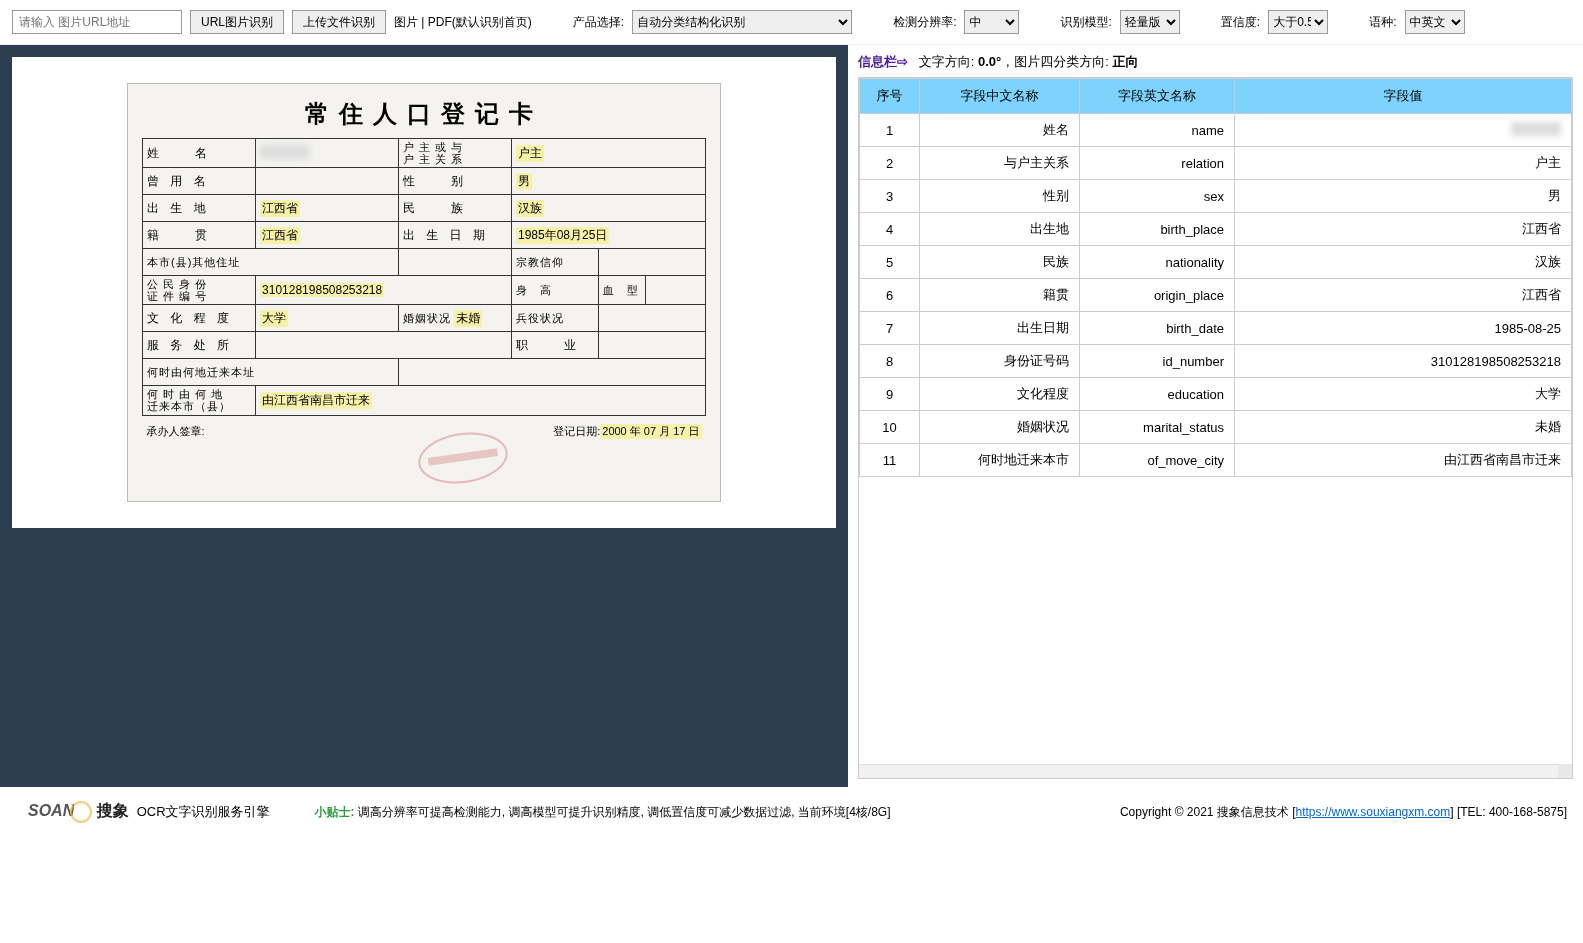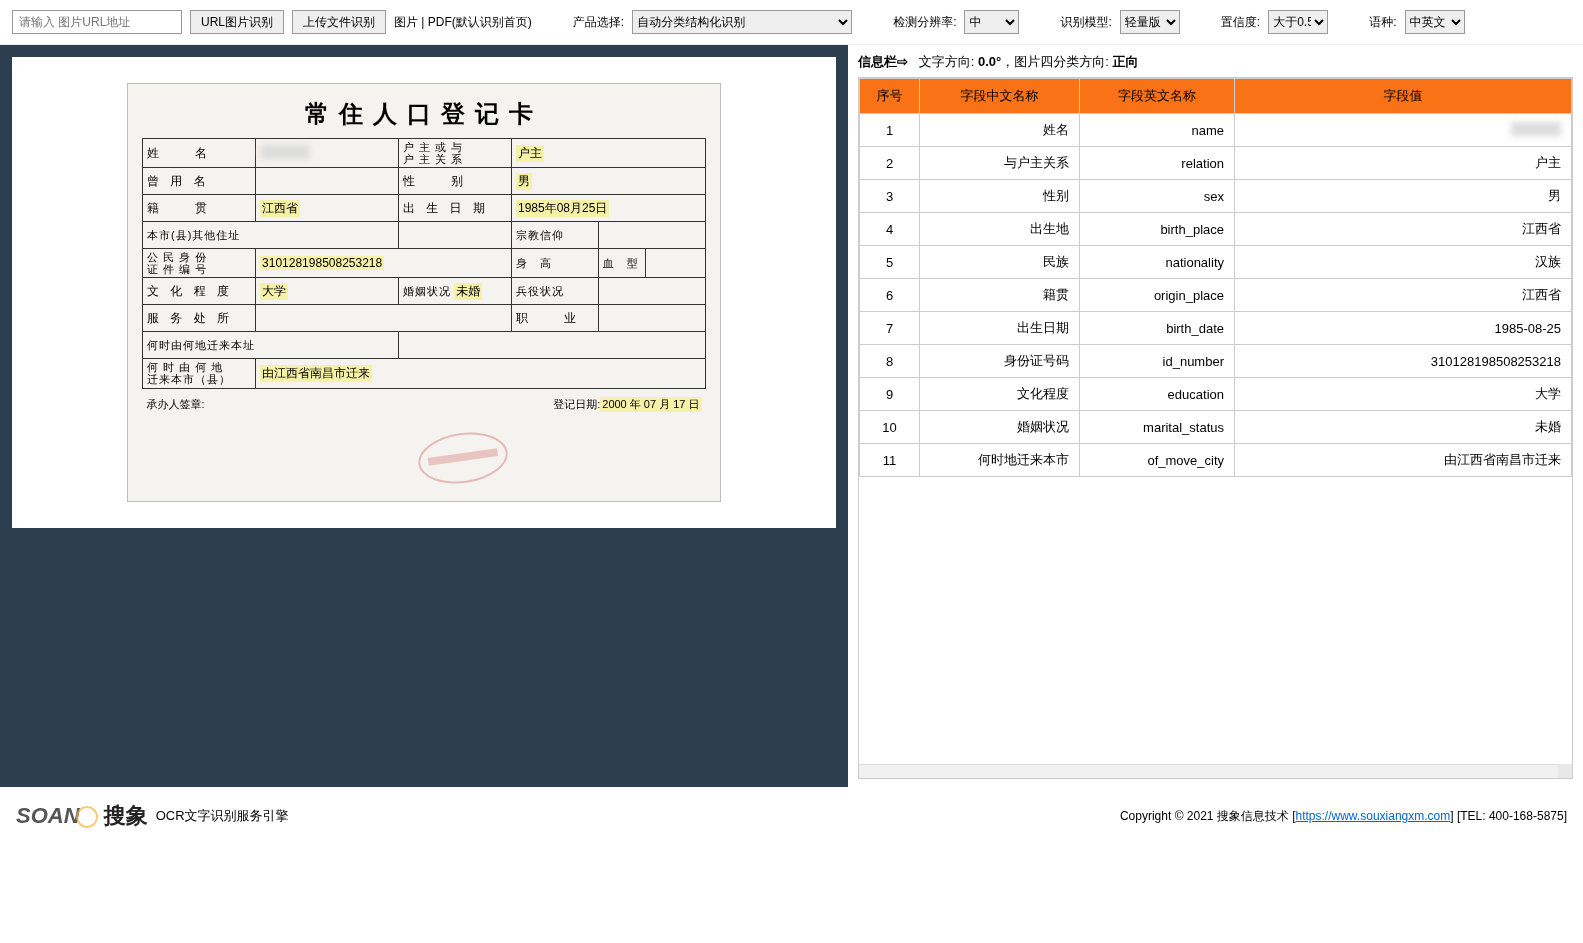--- a/index.html
+++ b/index.html
@@ -25,35 +25,35 @@
     .doc-table td { border: 1px solid #333; padding: 2px 4px; font-size: 12px; height: 27px; vertical-align: middle; margin-left: 24px; }
     .doc-table .lbl { letter-spacing: 4px; text-align: left; white-space: nowrap;}
     .doc-table .lbl2 { font-size:11px; letter-spacing:1px; line-height:1.1; }
     .hl { background: #f5f1a8; display:inline-block; padding:0 2px; }
     .blur { filter: blur(3px); background:#ddd; color:#ddd; display:inline-block; width:50px; height:14px; }
     .redstamp { position:absolute; bottom:18px; left:290px; width:90px; height:50px; border:2px solid rgba(200,50,50,0.5); border-radius:50%; transform:rotate(-8deg); opacity:0.6; }
     .redstamp::after{content:"";position:absolute;left:8px;top:18px;width:70px;height:8px;background:rgba(200,50,50,0.4);}
     
     .right-panel { flex: 1; padding: 8px 10px; display:flex; flex-direction:column; }
     .info-bar { font-size: 13px; margin-bottom: 6px; }
-    .info-bar .green { color: #000000; font-weight: bold; }
+    .info-bar .green { color: #4c1d95; font-weight: bold; }
     .info-bar .bold { font-weight: bold; }
     
     .result-table-wrap { flex:1; border: 1px solid #ccc; overflow:hidden; position:relative; }
     .result-table { width: 100%; border-collapse: collapse; font-size: 13px; }
-    .result-table th { background: #f97316; border: 1px solid #ccc; padding: 8px 6px; font-weight: normal; }
+    .result-table th { background: #7dd3fc; border: 1px solid #ccc; padding: 8px 6px; font-weight: normal; }
     .result-table td { border: 1px solid #ccc; padding: 7px 10px; text-align: right; }
     .result-table .num { text-align: center; }
     .result-table .image-row td { background:#fff; text-align:left; padding-left:10px;}
     .scroll-track{position:absolute;bottom:0;left:0;right:14px;height:14px;background:#f1f1f1;border-top:1px solid #ddd;}
     .scroll-corner{position:absolute;bottom:0;right:0;width:14px;height:14px;background:#e8e8e8;}
     
     .footer { display:flex; align-items:center; justify-content:space-between; padding: 14px 16px 8px; font-size:13px; }
     .footer-left { display:flex; align-items:center; gap:8px;}
-    .logo { font-weight:bold; font-style:italic; font-size:22px; }
+    .logo { font-weight:bold; font-style:italic; font-size:16px;margin-left:12px; }
     .logo .s{color:#555;} .logo .cn{color:#222;font-style:normal;font-weight:bold;}
     .logo-ring{display:inline-block;width:22px;height:22px;border:2px solid #f4b642;border-radius:50%;position:relative;vertical-align:middle;margin-left:-4px;opacity:0.7;}
     .tip{font-size:12px;} .tip .g{color:#2a9d3f;font-weight:bold;}
     .footer-right{font-size:12px;}
     .footer-right a{color:#0066cc;text-decoration:underline;}
 
     .col1{width:60px;} .col2{width:160px;} .col3{width:155px;}
   </style>
 </head>
 <body>
@@ -94,20 +94,26 @@
 户 主 关 系</td>
                 <td colspan="3"><span class="hl">户主</span></td>
               </tr>
           <tr>
                 <td class="lbl">曾 用 名</td>
                 <td></td>
                 <td class="lbl">性　　别</td>
                 <td colspan="3"><span class="hl">男</span></td>
               </tr>
           <tr>
+                <td class="lbl">出 生 地</td>
+                <td><span class="hl">江西省</span></td>
+                <td class="lbl">民　　族</td>
+                <td colspan="3"><span class="hl">汉族</span></td>
+              </tr>
+          <tr>
                 <td class="lbl">籍　　贯</td>
                 <td><span class="hl">江西省</span></td>
                 <td class="lbl">出 生 日 期</td>
                 <td colspan="3"><span class="hl">1985年08月25日</span></td>
               </tr>
           <tr>
                 <td class="lbl2" colspan="2">本市(县)其他住址</td>
                 <td></td>
                 <td class="lbl2" style="width:55px">宗教信仰</td>
                 <td colspan="2"></td>
@@ -240,17 +246,18 @@
       <div class="scroll-corner"></div>
     </div>
   </div>
 </div>
 
 <div class="footer">
   <div class="footer-left">
     <span class="logo"><span class="s">SOAN</span><span class="logo-ring"></span> <span class="cn">搜象</span></span>
     <span>OCR文字识别服务引擎</span>
     &nbsp;&nbsp;&nbsp;&nbsp;&nbsp;&nbsp;&nbsp;&nbsp;
+    <span class="tip"><span class="g">小贴士:</span> <span>调高分辨率可提高检测能力, 调高模型可提升识别精度, 调低置信度可减少数据过滤, 当前环境[4核/8G]</span></span>
   </div>
   <div class="footer-right">
     <span>Copyright © 2021 搜象信息技术 [</span><a href="#">https://www.souxiangxm.com</a><span>] [TEL: 400-168-5875]</span>
   </div>
 </div>
 
 </body></html>

